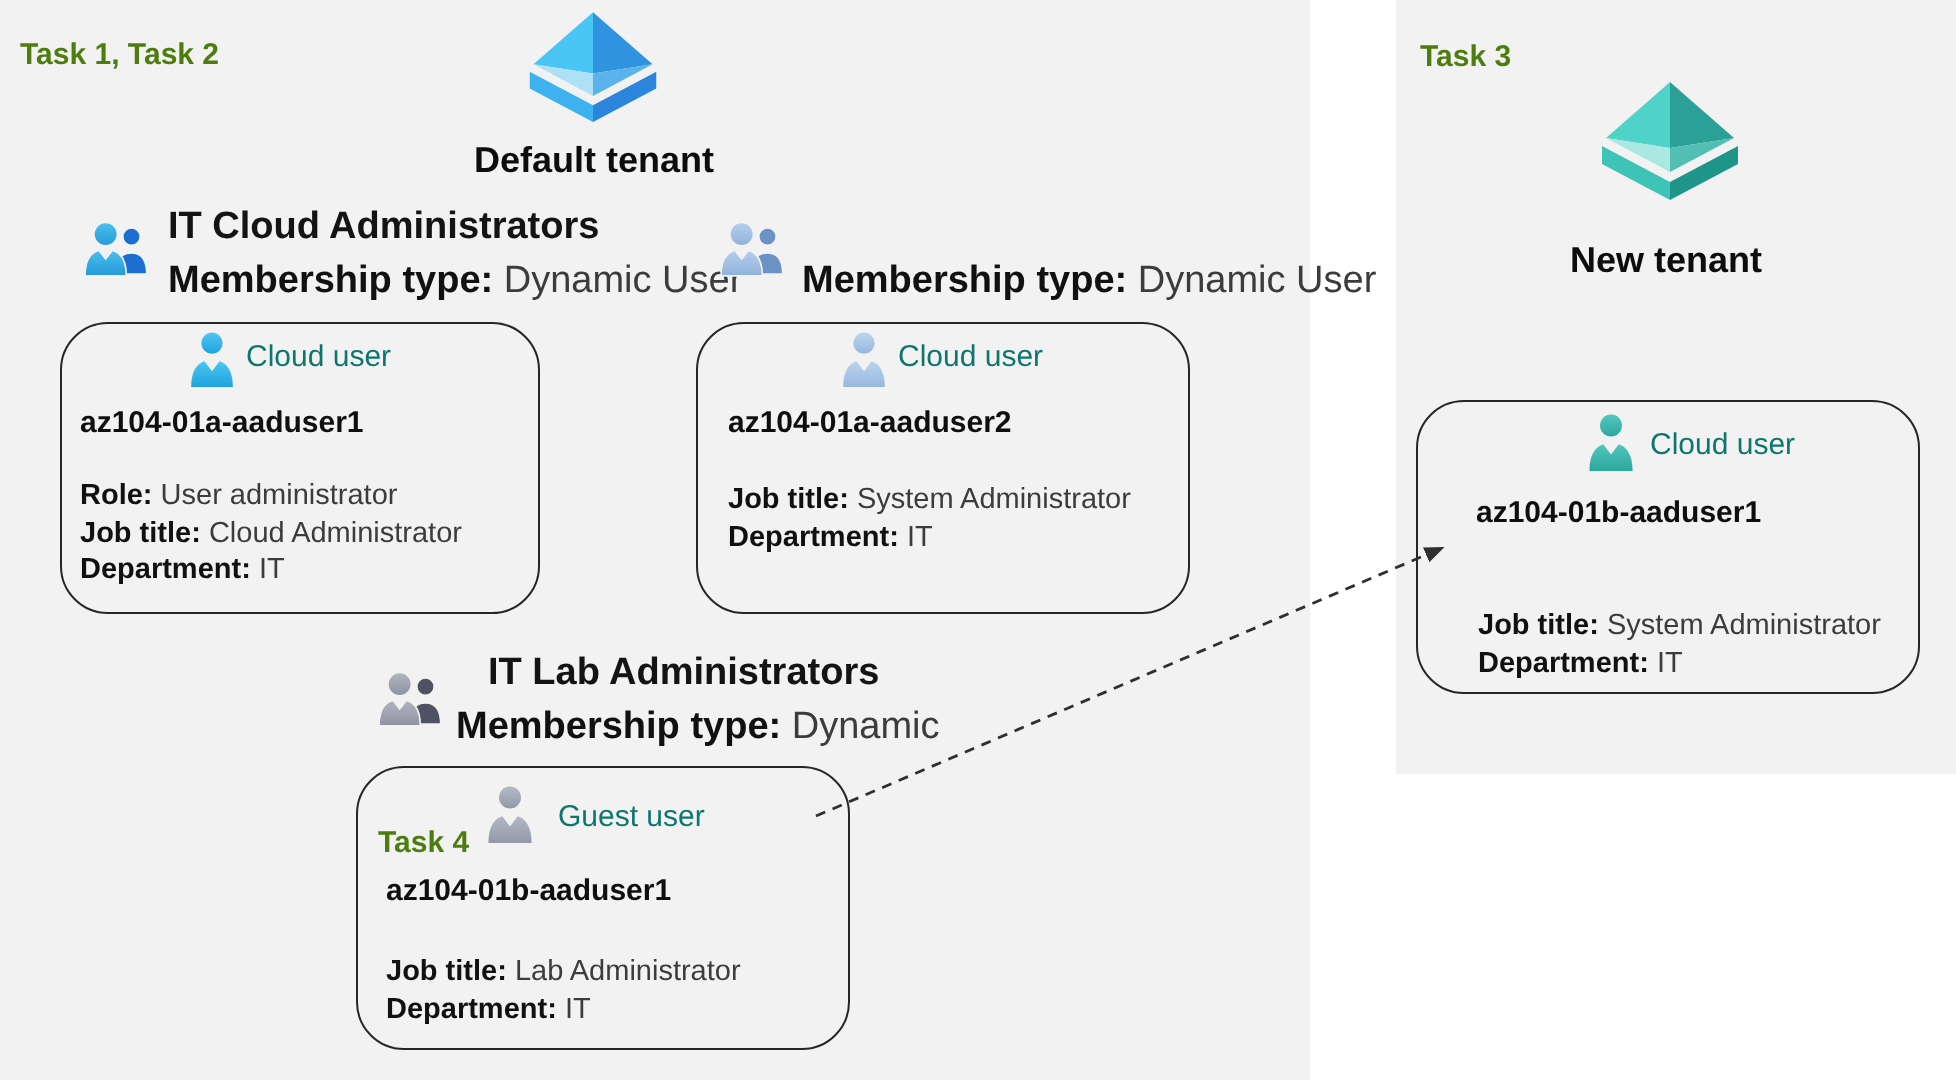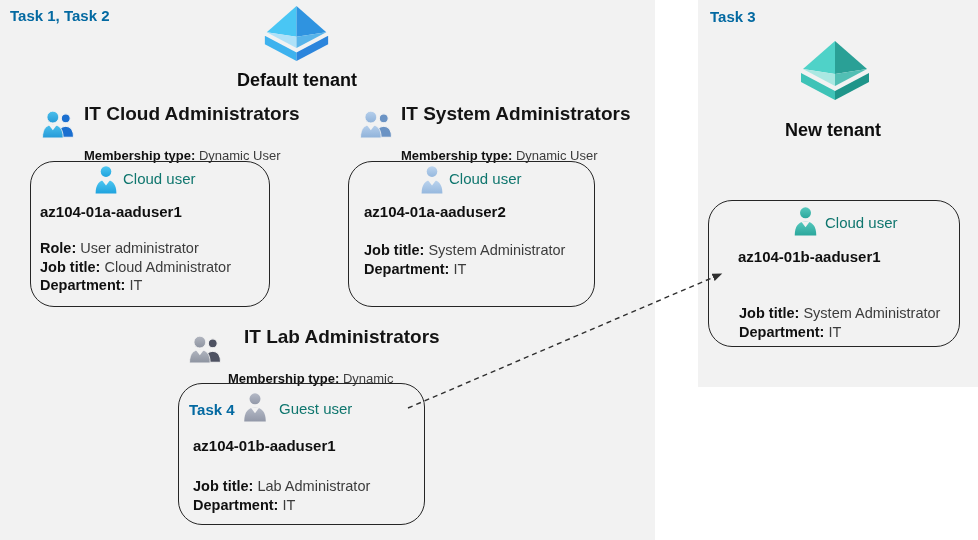--- a/index.html
+++ b/index.html
@@ -1,23 +1,23 @@
 <!DOCTYPE html>
 <html><head>
 <meta charset="utf-8">
 <style>
   html,body{margin:0;padding:0;background:#ffffff;}
   .canvas{position:relative;width:978px;height:540px;background:#ffffff;
           font-family:"Liberation Sans",sans-serif;overflow:hidden;color:#1a1a1a;}
   .panel{position:absolute;background:#f2f2f2;}
   .abs{position:absolute;}
-  .task-label{font-weight:bold;font-size:15px;color:#0369a1;white-space:nowrap;}
+  .task-label{font-weight:bold;font-size:15px;color:#4d7c0f;white-space:nowrap;margin-top:12px;}
   .tenant-name{font-weight:bold;font-size:18px;color:#0d0d0d;text-align:center;white-space:nowrap;}
   .group-title{font-weight:bold;font-size:19px;color:#141414;white-space:nowrap;}
-  .membership{font-size:13px;color:#3c3c3c;white-space:nowrap;margin-top:24px;}
+  .membership{font-size:19px;color:#3c3c3c;white-space:nowrap;margin-top:6px;}
   .membership b{color:#111;}
   .card{position:absolute;border:1.6px solid #262626;border-radius:24px;background:transparent;}
   .card-type{font-size:15px;color:#0f766e;white-space:nowrap;text-align:center;}
   .username{font-weight:bold;font-size:15px;color:#0f0f0f;white-space:nowrap;}
   .field{font-size:14.5px;line-height:18.5px;color:#3c3c3c;white-space:nowrap;}
   .field b{color:#111;}
   .overlay{position:absolute;left:0;top:0;pointer-events:none;}
   svg{display:block;}
 </style>
 </head>
@@ -71,21 +71,20 @@
             <stop offset="1" stop-color="#8fb2da"></stop>
       </linearGradient>
         </defs>
       <circle cx="23" cy="7.5" r="4.3" fill="#6b93c4" stroke="#f2f2f2" stroke-width="1"></circle>
       <path d="M15.2,25.8 C15.2,18.6 18.3,15.3 23,15.3 C27.7,15.3 30.5,18.6 30.5,25.8 Z" fill="#6b93c4" stroke="#f2f2f2" stroke-width="1"></path>
       <circle cx="10.5" cy="6.3" r="5.7" fill="url(#g2f)" stroke="#f2f2f2" stroke-width="0.8"></circle>
       <path d="M0.5,26.5 C0.5,17.3 4.4,13.7 10.5,13.7 C16.6,13.7 20.5,17.3 20.5,26.5 Z" fill="url(#g2f)" stroke="#f2f2f2" stroke-width="0.8"></path>
       <path d="M6.4,13.7 L10.5,19 L14.6,13.7 Z" fill="#f2f2f2"></path>
     </svg>
   </div>
-  <div class="abs group-title" style="left:401px;top:103px;">IT System Administrators</div>
   <div class="abs membership" style="left:401px;top:124px;">
     <b>Membership type:</b>
     <span>Dynamic User</span>
   </div>
 
   <div class="card" style="left:30px;top:161px;width:238px;height:144px;">
     <div class="abs" style="left:64px;top:4px;">
       <svg width="22" height="28" viewBox="0 0 22 28">
         <defs>
             <linearGradient id="u1" x1="0" y1="0" x2="0" y2="1">

